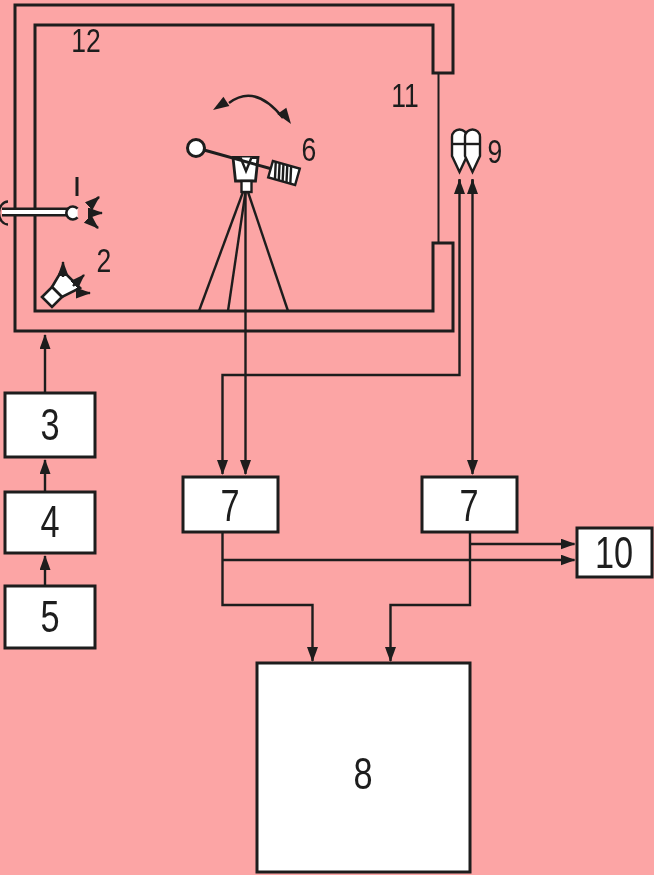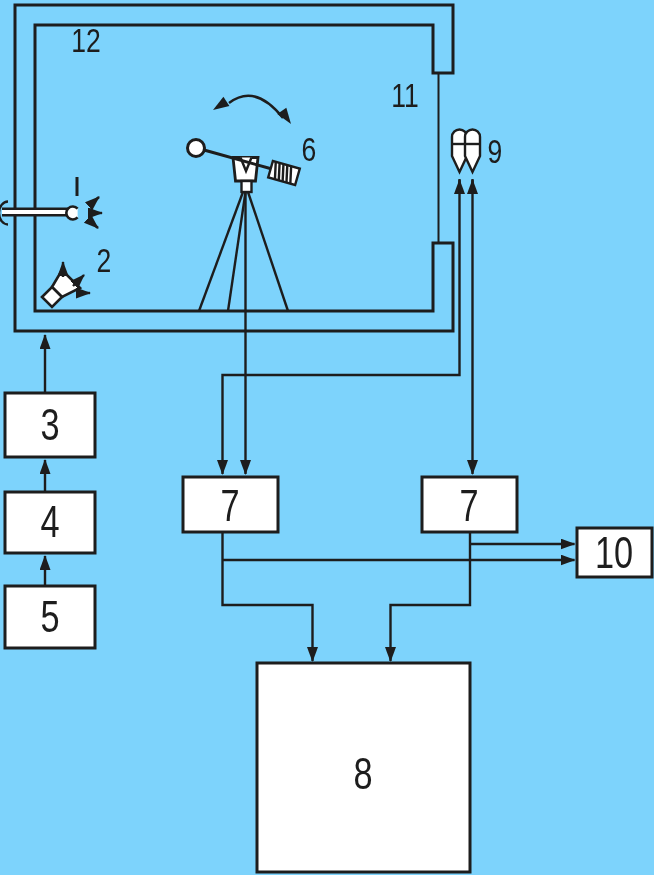--- a/index.html
+++ b/index.html
@@ -1,16 +1,16 @@
 <!DOCTYPE html>
 <html><head>
 <meta charset="utf-8">
 <style>
   html,body{margin:0;padding:0;background:#fff;}
-  .stage{width:654px;height:875px;position:relative;background:#7dd3fc;text-decoration:underline;}
+  .stage{width:654px;height:875px;position:relative;background:#fca5a5;text-decoration:underline;}
   svg{display:block;}
   text{font-family:"Liberation Sans",sans-serif;fill:#1d1d1d;}
   .lbl{font-size:34px;}
   .lbl-big{font-size:44px;}
   .ln{stroke:#1d1d1d;stroke-width:2.4;fill:none;}
   .ln3{stroke:#1d1d1d;stroke-width:3;fill:none;}
   .box{fill:#fff;stroke:#1d1d1d;stroke-width:3;}
   .wh{fill:#fff;stroke:#1d1d1d;}
 </style>
 </head>

